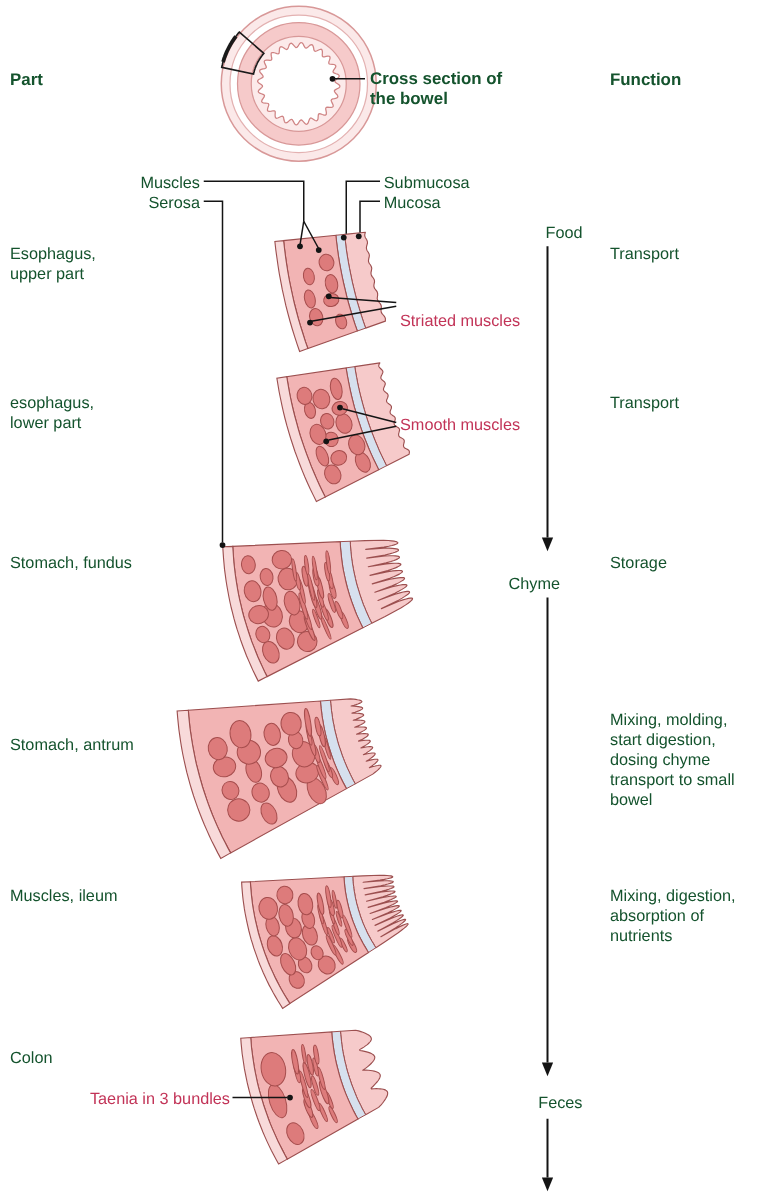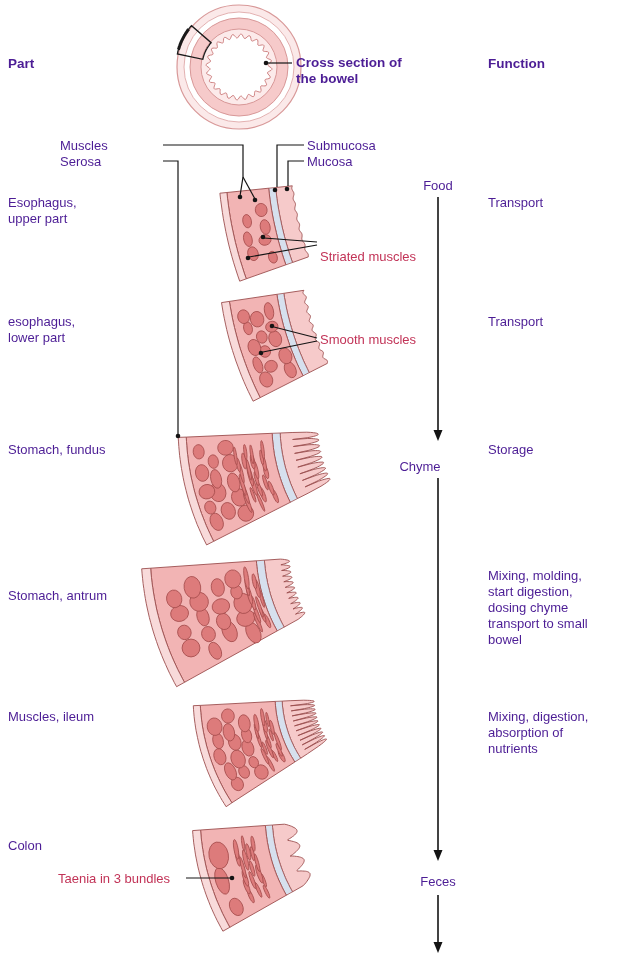--- a/index.html
+++ b/index.html
@@ -1,22 +1,22 @@
 <!DOCTYPE html>
 <html><head>
 <meta charset="utf-8">
 <style>
   html,body{margin:0;padding:0;background:#fff;}
   .page{position:relative;width:618px;height:957px;background:#fff;overflow:hidden;
         font-family:"Liberation Sans",sans-serif;}
   #art{position:absolute;left:0;top:0;z-index:1;}
-  .lbl{position:absolute;z-index:2;font-size:13px;line-height:16px;color:#4c1d95;}
+  .lbl{position:absolute;z-index:2;font-size:13px;line-height:16px;color:#14532d;}
   .b{font-weight:700;font-size:13.5px;}
-  .r{}
-  .c{text-align:center;}
+  .r{text-align:right;}
+  .c{text-align:right;}
   .red{color:var(--ann,#c23357);}
 </style>
 </head>
 <body style="--ann: #c23357;">
 
 <div class="page">
 
   <svg id="art" width="618" height="957" viewBox="0 0 618 957">
       <g>
         <circle cx="239" cy="67" r="62" fill="#fbe9e9" stroke="#d89898" stroke-width="1.2"></circle>

